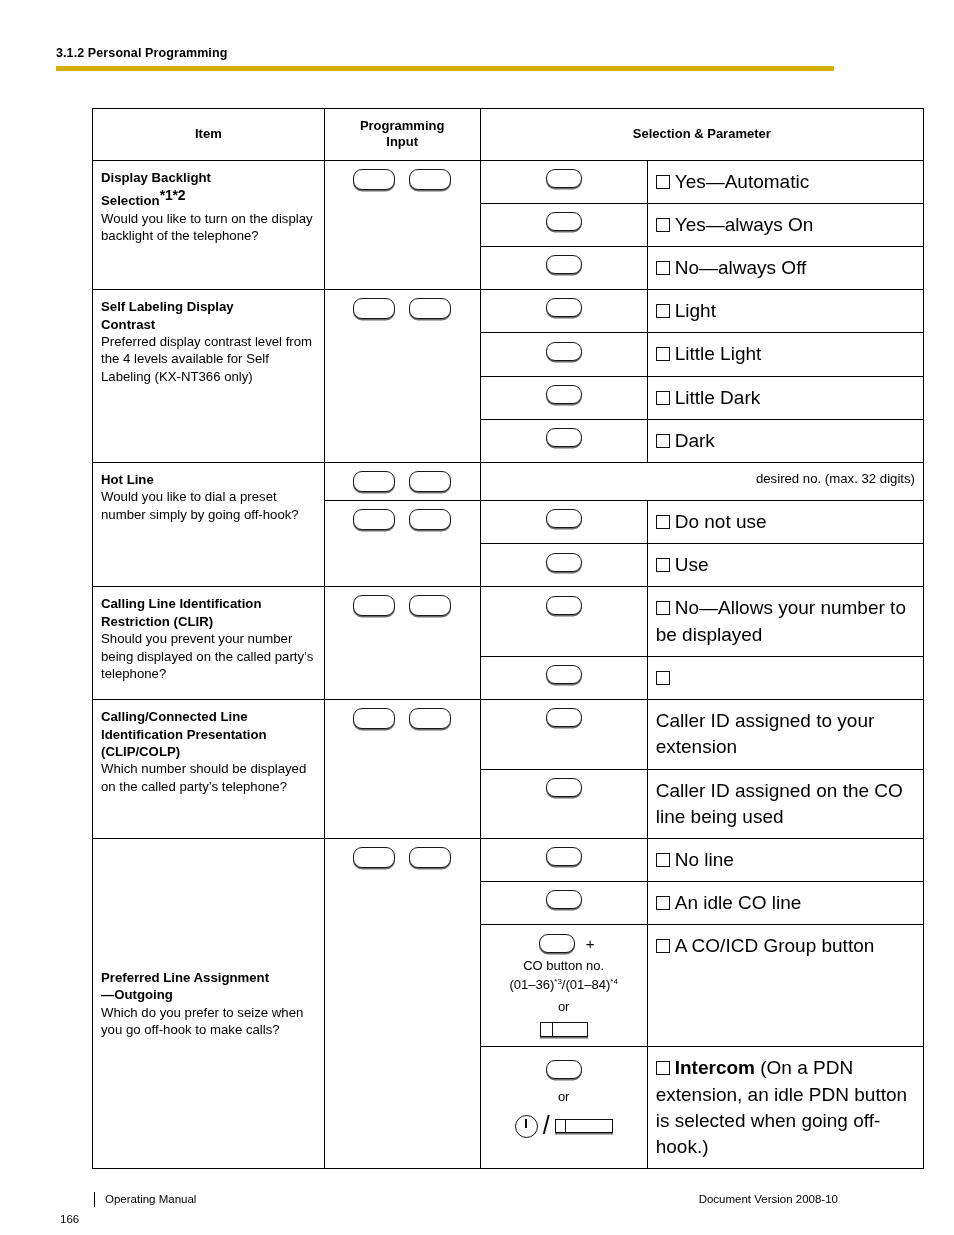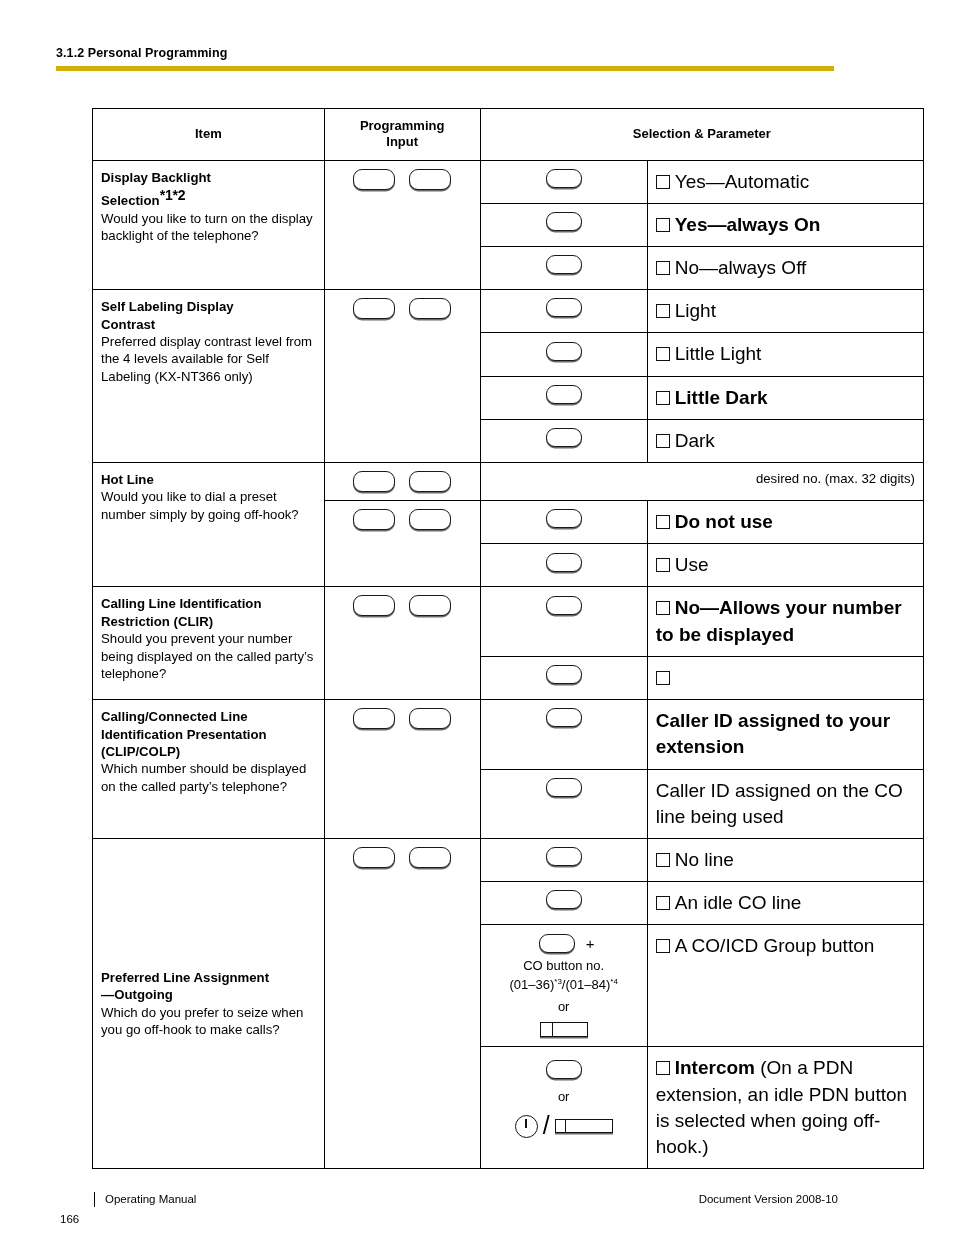--- a/index.html
+++ b/index.html
@@ -93,21 +93,21 @@
     vertical-align: middle;
     text-align: center;
     padding: 10px 4px;
   }
   .param-cell {
     vertical-align: middle;
     font-size: 19px;
     line-height: 1.38;
     padding: 9px 6px 9px 8px;
   }
-  .param-cell.bold { font-weight: bold; }
+  .param-cell.bold { font-weight: normal; }
   .center-text {
     text-align: right;
     vertical-align: middle;
     font-size: 13.2px;
     padding: 12px 6px;
   }
 
   
   .keybtn {
     display: inline-block;

